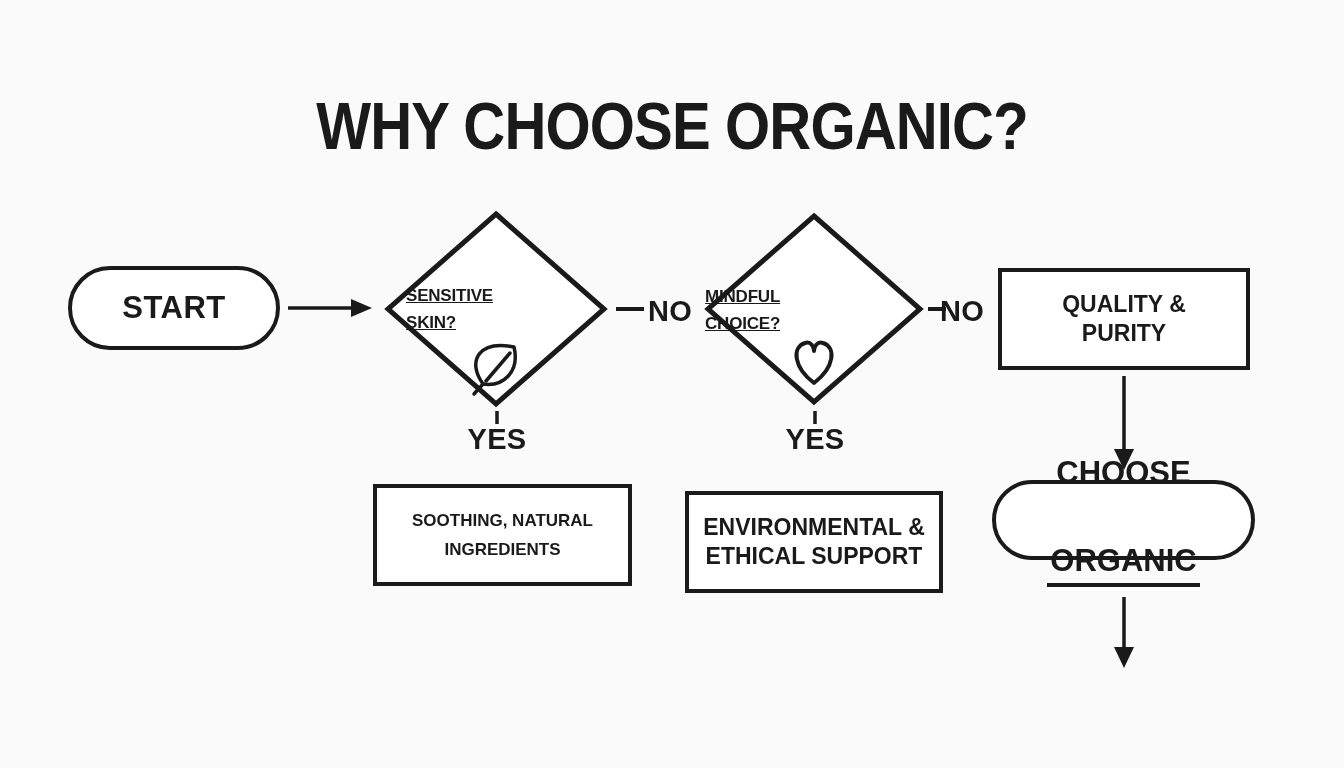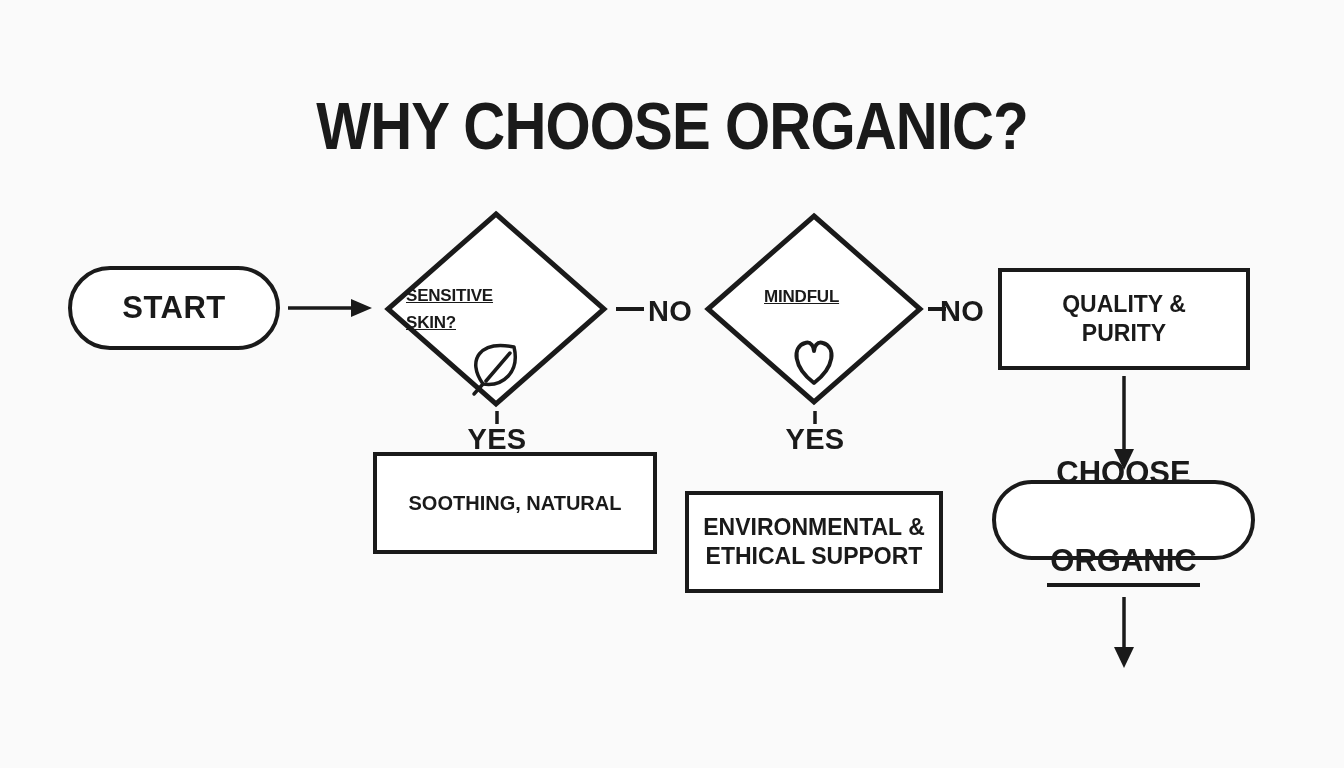--- a/index.html
+++ b/index.html
@@ -17,30 +17,30 @@
     transform:scaleX(0.88); transform-origin:50% 50%;
   }
   .node{
     position:absolute; display:flex; flex-direction:column;
     align-items:center; justify-content:center;
     background:var(--node_fill); border:4px solid var(--ink);
     box-sizing:border-box; text-align:left; font-weight:bold;
   }
   .pill-start{ left:68px; top:266px; width:212px; height:84px; border-radius:44px; font-size:31px; letter-spacing:0.5px;}
   .rect-quality{ left:998px; top:268px; width:252px; height:102px; font-size:23px; line-height:29px;}
-  .rect-soothing{ left:373px; top:452px; width:284px; height:102px; font-size:20px; line-height:29px;}
+  .rect-soothing{ left:373px; top:484px; width:259px; height:102px; font-size:17px; line-height:29px;}
   .rect-environmental{ left:685px; top:491px; width:258px; height:102px; font-size:23px; line-height:29px;}
   .pill-end{ left:992px; top:480px; width:263px; height:80px; border-radius:56px; font-size:31px; line-height:40px;}
   .pill-end .underlined{ border-bottom:4px solid var(--ink); padding:0 3px 2px;margin-top:48px; }
   .diamond-text{
     position:absolute; width:180px; text-align:left; font-weight:bold;
     font-size:17px; line-height:27px; letter-spacing:-0.2px;text-decoration:underline;
   }
   .dt-1{ left:406px; top:282px; }
-  .dt-2{ left:764px; top:283px; }
+  .dt-2{ left:705px; top:283px; }
   .branch-label{
     position:absolute; font-weight:bold; font-size:29px; line-height:26px;
     text-align:center; letter-spacing:0.3px;
   }
   .no-1{ left:646px; top:298px; width:48px; }
   .no-2{ left:938px; top:298px; width:48px; }
   .yes-1{ left:467px; top:426px; width:60px; }
   .yes-2{ left:785px; top:426px; width:60px; }
 </style>
 </head>
@@ -83,34 +83,36 @@
     <span>START</span>
   </div>
 
   <div class="diamond-text dt-1">
     <div>SENSITIVE</div>
     <div>SKIN?</div>
   </div>
 
   <div class="diamond-text dt-2">
     <div>MINDFUL</div>
+    <div>CHOICE?</div>
   </div>
 
   <div class="branch-label no-1">NO</div>
   <div class="branch-label no-2">NO</div>
   <div class="branch-label yes-1">YES</div>
   <div class="branch-label yes-2">YES</div>
 
   <div class="node rect-quality">
     <div>QUALITY &amp;</div>
     <div>PURITY</div>
   </div>
 
   <div class="node rect-soothing">
     <div>SOOTHING, NATURAL</div>
+    <div>INGREDIENTS</div>
   </div>
 
   <div class="node rect-environmental">
     <div>ENVIRONMENTAL &amp;</div>
     <div>ETHICAL SUPPORT</div>
   </div>
 
   <div class="node pill-end">
     <div>CHOOSE</div>
     <div class="underlined">ORGANIC</div>

